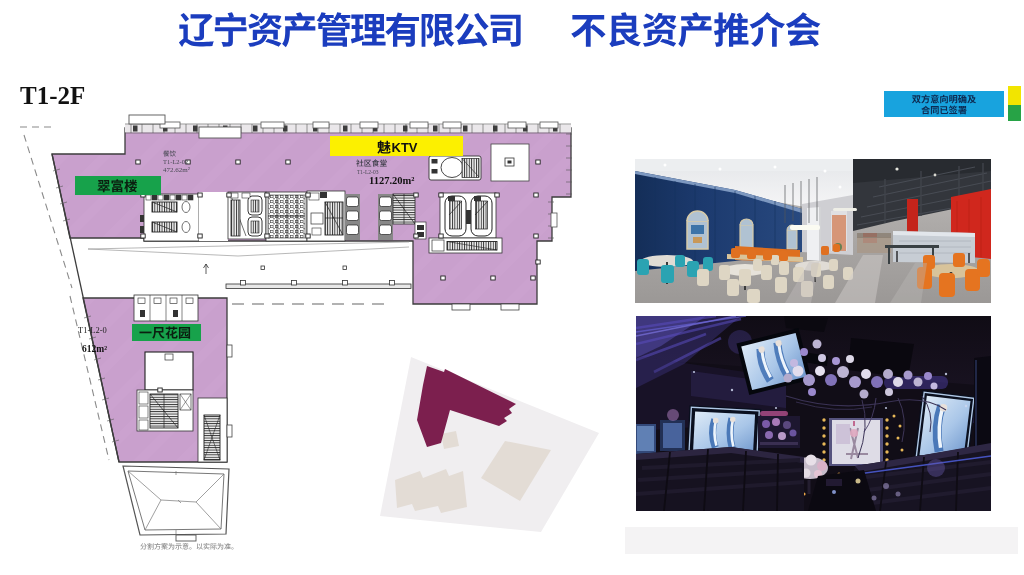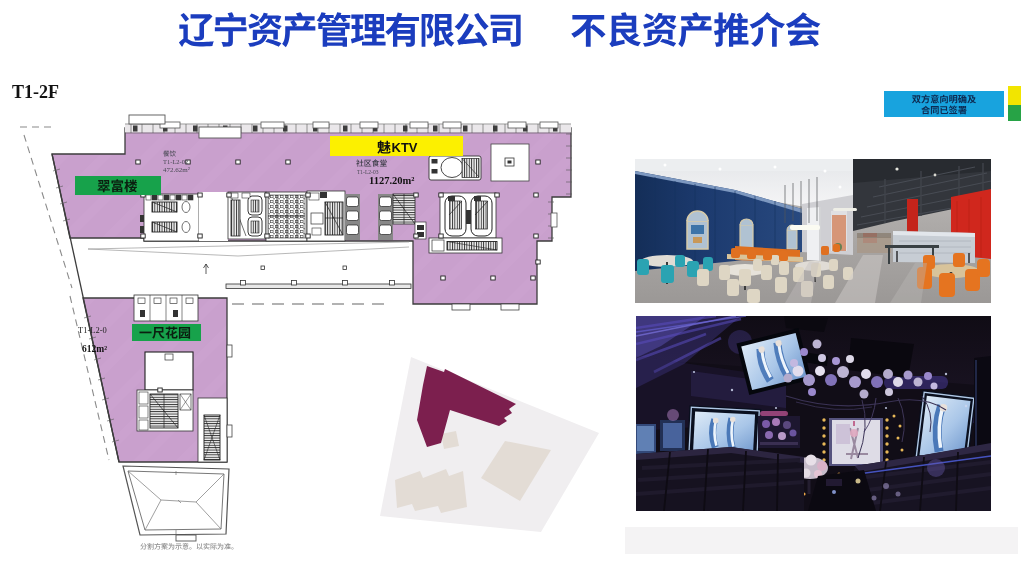--- a/index.html
+++ b/index.html
@@ -368,21 +368,21 @@
 <polygon points="441,434 456,431 459,446 444,449" fill="#e3dcd5"></polygon>
 
 <polygon points="505,441 551,450 520,501 481,478" fill="#e3dcd5"></polygon>
 
 <polygon points="395,480 420,471 423,478 446,469 449,476 463,471 467,507 441,513 438,506 415,511 412,504 397,508" fill="#e3dcd5"></polygon>
 
 <polygon points="427,366 444,372 445,369 516,404 509,409 512,413 504,418 507,421 499,426 450,410 441,443 427,447 417,420 423,385" fill="#7c1f4e"></polygon>
 </g>
 </svg>
 
-<div class="abs" style="left:12px;top:82px;font-family:'Liberation Serif',serif;font-weight:bold;font-size:18px;color:#111;">T1-2F</div>
+<div class="abs" style="left:20px;top:82px;font-family:'Liberation Serif',serif;font-weight:bold;font-size:25px;color:#111;">T1-2F</div>
 
 <div class="abs" style="left:884px;top:91px;width:120px;height:26px;background:#18a3de;"></div>
 <svg class="abs" style="left:884px;top:91px" width="120" height="26" viewBox="0 0 120 26">
 <g fill="#0d2b52">
       <path transform="translate(27.8,11.5) scale(0.009200,-0.009200)" d="M491 776H854V661H491ZM815 776H835L855 780L934 759Q913 537 855 373Q796 209 702 96Q608 -17 476 -87Q468 -71 454 -51Q441 -31 426 -13Q411 6 397 18Q515 72 602 173Q688 275 742 420Q796 565 815 750ZM607 672Q630 523 673 394Q716 266 786 167Q857 69 964 13Q950 1 934 -17Q917 -35 903 -54Q888 -74 879 -90Q764 -21 690 88Q615 196 569 340Q524 483 496 654ZM56 776H383V661H56ZM343 776H364L385 780L462 758Q444 557 398 396Q353 234 281 114Q208 -7 107 -89Q98 -74 83 -55Q68 -37 52 -20Q36 -3 21 8Q88 55 142 130Q196 206 237 302Q278 398 305 511Q332 624 343 748ZM49 515 137 586Q185 534 235 476Q286 417 333 356Q381 295 420 238Q459 180 483 132L382 47Q360 96 323 154Q286 212 241 276Q195 339 146 400Q96 461 49 515Z"></path>
       <path transform="translate(37.0,11.5) scale(0.009200,-0.009200)" d="M52 689H949V572H52ZM383 451H766V335H383ZM735 451H860Q860 451 860 441Q859 432 859 419Q859 407 857 399Q848 262 837 176Q826 89 812 41Q798 -8 776 -30Q754 -54 728 -64Q703 -74 668 -77Q638 -81 592 -80Q545 -80 495 -78Q494 -52 482 -18Q470 16 452 40Q504 36 551 34Q599 33 621 33Q638 33 649 36Q660 38 670 46Q686 59 697 104Q709 148 719 229Q728 309 735 432ZM308 614H442Q438 535 430 455Q422 375 404 298Q386 221 353 149Q319 78 263 16Q207 -46 123 -94Q110 -70 85 -42Q60 -13 35 5Q112 46 162 99Q211 153 240 214Q268 275 281 342Q295 409 300 478Q304 547 308 614ZM416 818 534 863Q554 829 575 788Q595 748 607 718L484 666Q474 696 454 739Q434 783 416 818Z"></path>
       <path transform="translate(46.2,11.5) scale(0.009200,-0.009200)" d="M286 151H402V47Q402 27 412 22Q423 17 457 17Q465 17 483 17Q501 17 523 17Q545 17 564 17Q584 17 594 17Q613 17 622 22Q632 28 636 46Q640 63 642 99Q660 87 690 77Q721 66 744 62Q738 5 723 -26Q708 -56 681 -68Q653 -79 605 -79Q597 -79 581 -79Q564 -79 544 -79Q524 -79 504 -79Q484 -79 467 -79Q451 -79 443 -79Q380 -79 346 -68Q311 -57 299 -29Q286 -2 286 45ZM394 155 463 221Q490 211 521 195Q552 179 579 162Q607 145 625 130L552 56Q536 71 509 89Q482 107 452 125Q422 142 394 155ZM728 132 824 174Q848 147 872 116Q896 84 916 53Q936 21 947 -4L843 -51Q834 -26 816 6Q798 38 775 71Q752 104 728 132ZM163 165 263 121Q240 74 209 23Q178 -28 138 -65L39 -6Q77 26 110 73Q144 120 163 165ZM115 794H883V701H115ZM67 631H936V538H67ZM257 686 367 708Q377 687 387 662Q397 637 401 618L286 592Q284 611 275 638Q267 664 257 686ZM632 709 757 686Q741 657 727 633Q713 609 701 591L595 614Q605 636 616 662Q626 688 632 709ZM294 313V270H709V313ZM294 426V384H709V426ZM180 501H828V195H180ZM424 840 541 862Q555 837 567 806Q578 774 583 752L459 727Q456 750 446 782Q436 813 424 840Z"></path>
       <path transform="translate(55.4,11.5) scale(0.009200,-0.009200)" d="M86 682H839V564H206V-89H86ZM797 682H917V49Q917 1 905 -27Q893 -55 861 -69Q829 -83 781 -87Q733 -90 664 -90Q663 -73 656 -51Q650 -29 642 -7Q633 15 625 31Q655 29 684 28Q714 28 738 28Q762 29 772 29Q786 29 791 33Q797 38 797 51ZM416 850 569 828Q543 767 514 709Q484 651 460 611L344 636Q358 667 372 704Q386 741 397 779Q409 817 416 850ZM303 467H412V54H303ZM350 467H696V124H350V229H586V363H350Z"></path>
       <path transform="translate(64.6,11.5) scale(0.009200,-0.009200)" d="M132 795H420V181H132V290H309V686H132ZM134 545H352V438H134ZM561 809H867V698H561ZM561 571H867V463H561ZM559 334H866V226H559ZM69 795H180V94H69ZM823 809H942V48Q942 1 930 -26Q919 -52 889 -67Q859 -81 815 -85Q771 -89 708 -89Q705 -72 699 -51Q692 -29 684 -9Q675 12 666 27Q693 26 720 26Q747 25 769 26Q790 26 798 26Q812 26 817 31Q823 36 823 49ZM489 809H607V446Q607 382 599 308Q591 234 570 160Q548 87 506 20Q464 -46 395 -97Q386 -85 369 -70Q353 -54 335 -39Q318 -24 304 -17Q368 30 405 86Q442 143 460 205Q478 266 484 328Q489 390 489 447Z"></path>
       <path transform="translate(73.8,11.5) scale(0.009200,-0.009200)" d="M516 248H880V147H516ZM517 417H878V326H517ZM518 591H879V490H518ZM630 544H735V-45H630ZM825 591H938V32Q938 -5 931 -28Q923 -50 900 -63Q878 -76 846 -79Q814 -82 771 -82Q769 -60 762 -30Q754 0 745 21Q766 20 785 20Q805 19 812 20Q825 20 825 34ZM437 591H547V342Q547 292 543 235Q539 178 527 119Q515 60 492 7Q470 -47 433 -91Q424 -81 406 -69Q389 -57 371 -46Q352 -34 339 -28Q384 25 404 89Q425 153 431 219Q437 285 437 342ZM528 851 630 825Q594 722 535 630Q475 538 403 476Q397 488 385 505Q373 523 360 541Q347 559 337 569Q399 619 449 693Q499 768 528 851ZM551 767H781V670H503ZM750 767H776L794 771L871 721Q853 690 829 655Q806 621 780 588Q755 556 731 531Q716 544 693 559Q669 574 652 584Q671 607 690 636Q709 665 725 694Q742 724 750 746ZM46 805H398V697H46ZM157 494H375V33H157V137H276V389H157ZM161 749 269 725Q251 630 223 536Q195 442 157 360Q118 278 66 216Q64 232 57 259Q50 286 41 314Q32 341 23 358Q76 429 110 532Q143 635 161 749ZM108 494H207V-42H108Z"></path>

